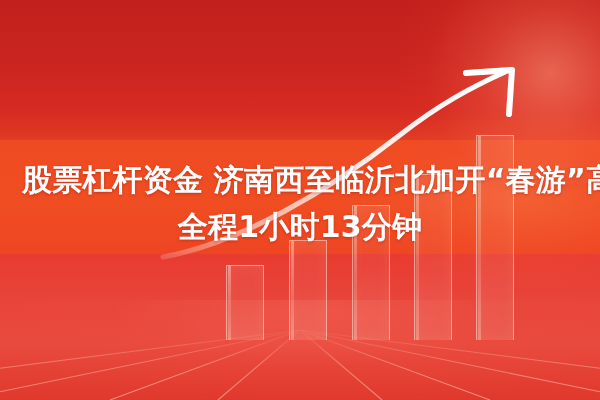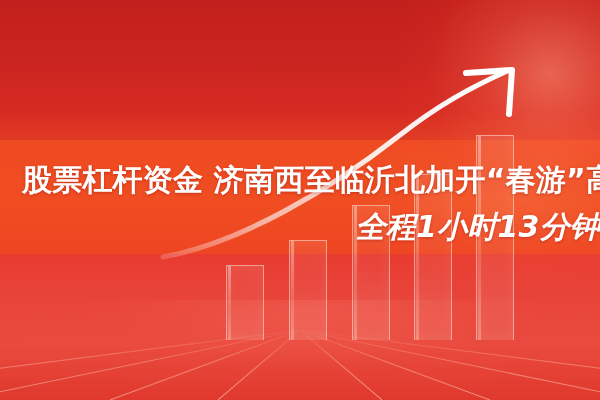--- a/index.html
+++ b/index.html
@@ -144,22 +144,21 @@
     text-shadow: 0 1px 3px rgba(120,10,5,0.35);
     white-space: nowrap;
   }
   .headline .line1 {
     display: block;
     text-align: left;
     padding-left: 22px;
   }
   .headline .line2 {
     display: block;
-    text-align: right;
-    font-style: italic;
+    text-align: center;
   }
 </style>
 </head>
 <body>
 
 <div id="stage">
 
   <div class="band band-top"></div>
   <div class="band band-mid"></div>
   <div class="band band-bot"></div>

